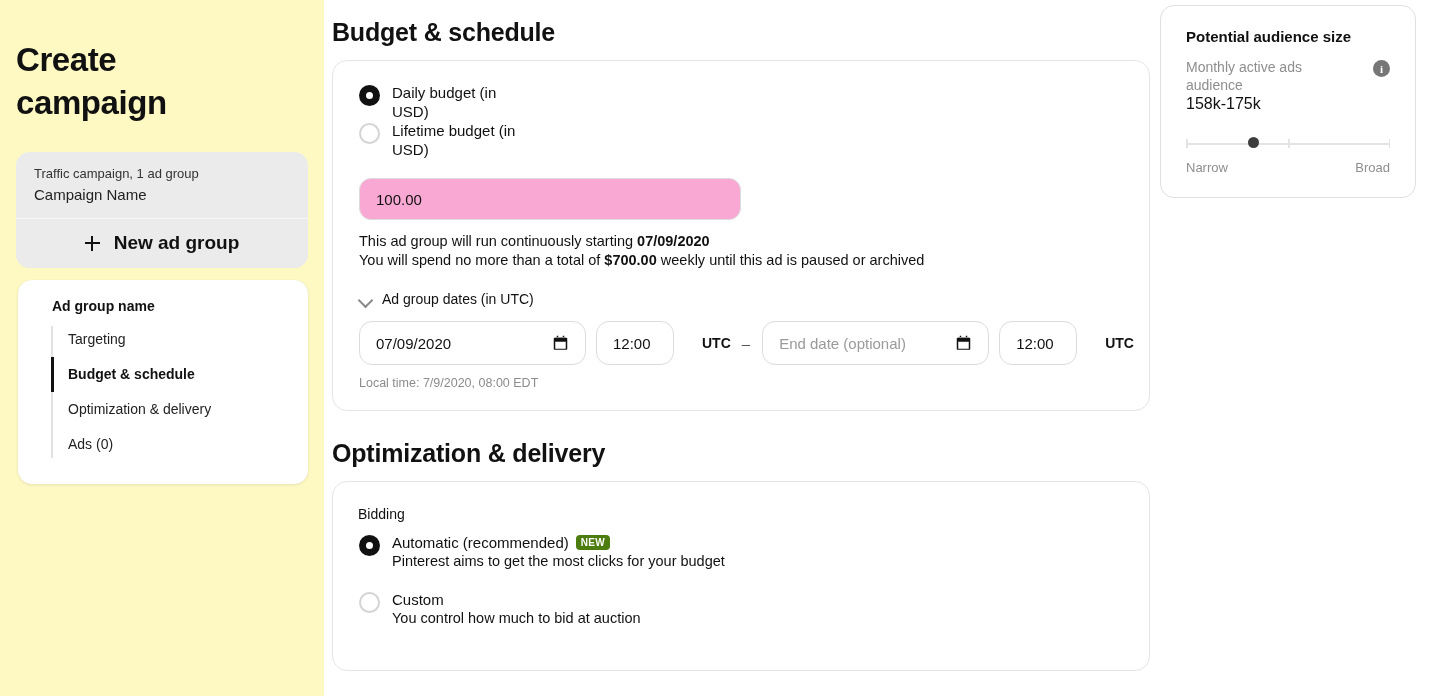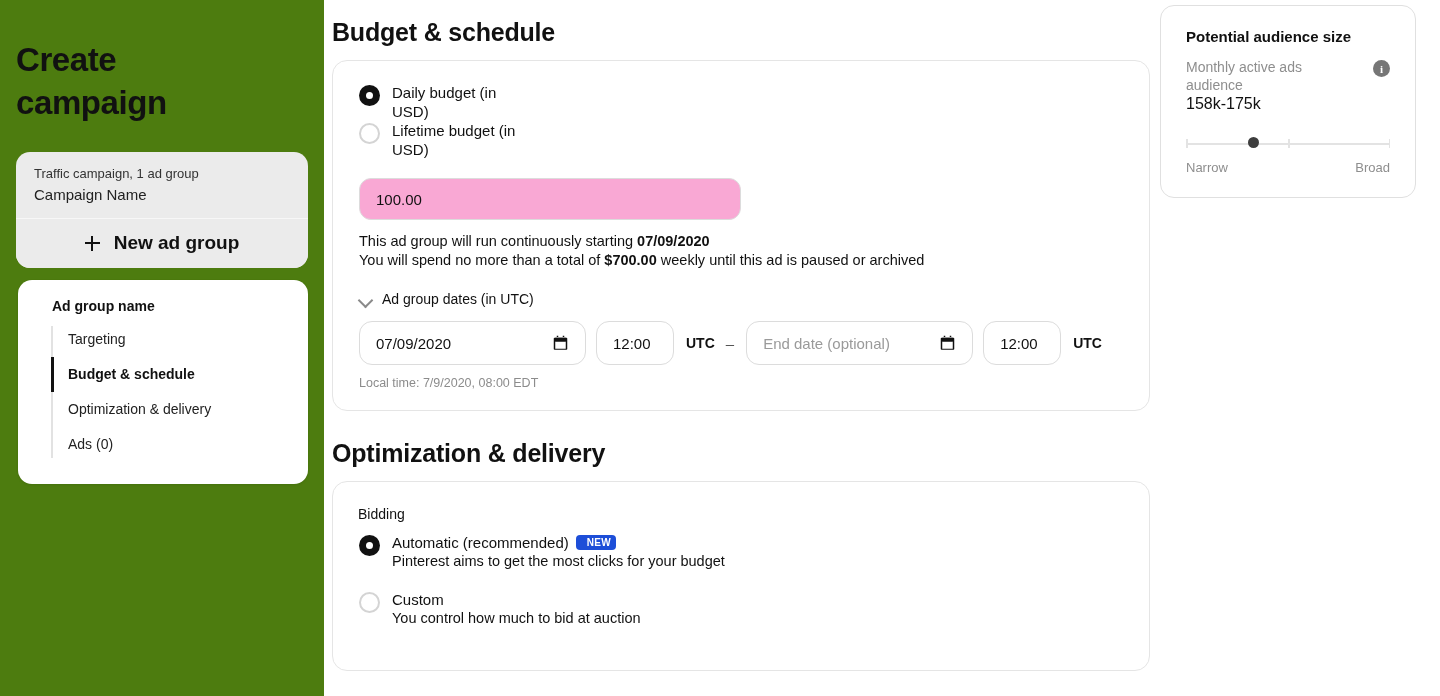--- a/index.html
+++ b/index.html
@@ -10,21 +10,21 @@
     font-family: "Liberation Sans", sans-serif;
     color: #111111;
     overflow: hidden;
   }
   .page { position: relative; width: 1440px; height: 696px; background: #fff; }
 
   
   .sidebar {
     position: absolute; left: 0; top: 0;
     width: 324px; height: 696px;
-    background: #4d7c0f;
+    background: #fef9c3;
   }
   .sidebar-title {
     margin: 0;
     padding: 38px 16px 0 16px;
     font-size: 33px;
     line-height: 43px;
     font-weight: 700;
     letter-spacing: -0.4px;
     color: #111;
     width: 230px;
@@ -162,36 +162,36 @@
     display: flex; align-items: center;
   }
   .field.date { width: 227px; padding: 0 16px; }
   .field.time { width: 78px; padding: 0 16px; margin-left: 10px; justify-content: flex-start; }
   .field-text { font-size: 15px; color: #111; }
   .field-text.placeholder { color: #9a9a9a; }
   .cal-icon {
     position: absolute; right: 17px; top: 50%; transform: translateY(-50%);
     width: 15px; height: 15px; cursor: pointer;
   }
-  .utc { font-size: 14px; font-weight: 700; color: #111; margin-left: 12px; }
+  .utc { font-size: 14px; font-weight: 700; color: #111; margin-left: 28px; }
   .dash { font-size: 15px; color: #555; margin: 0 12px 0 11px; }
   .localtime { padding: 11px 0 20px 26px; font-size: 12.5px; color: #8c8c8c; }
 
   
   .opt-title { padding-top: 28px; }
   .bidding-label { padding: 24px 0 0 25px; font-size: 14px; color: #111; }
   .bid-opt { display: flex; align-items: flex-start; gap: 12px; padding: 11px 0 0 26px; cursor: pointer; }
   .bid-text { display: block; }
   .bid-head { display: flex; align-items: center; gap: 7px; }
   .bid-title { font-size: 15px; line-height: 19px; color: #111; }
   .badge-new {
     display: inline-block;
-    background: #1d4ed8; color: #fff;
+    background: #4d7c0f; color: #fff;
     font-size: 10px; font-weight: 700; letter-spacing: 0.3px;
-    border-radius: 4px; padding: 2px 5px 2px 11px;
+    border-radius: 4px; padding: 2px 5px 2px 5px;
     line-height: 11px;
   }
   .bid-desc { font-size: 14.5px; line-height: 19px; color: #111; margin-top: 1px; }
   .opt-pad-bottom { height: 42px; }
 
   
   .right-panel {
     position: absolute; left: 1160px; top: 5px;
     width: 256px;
     border: 1px solid #e0e0e0; border-radius: 14px;

